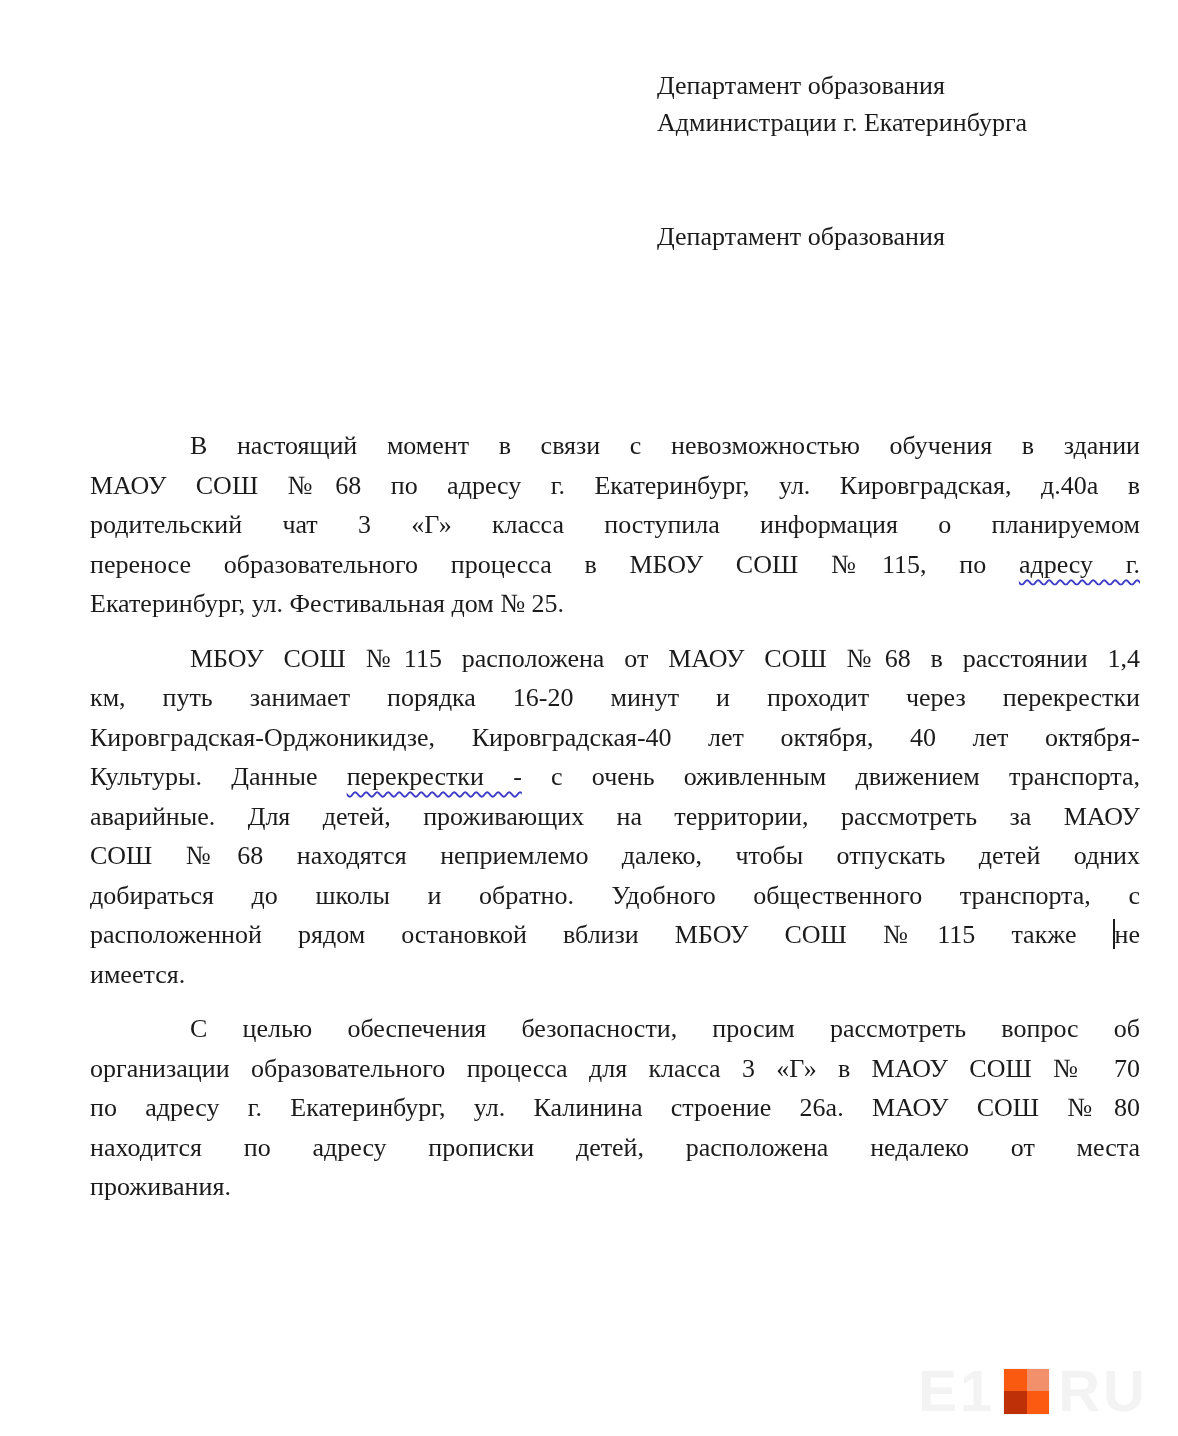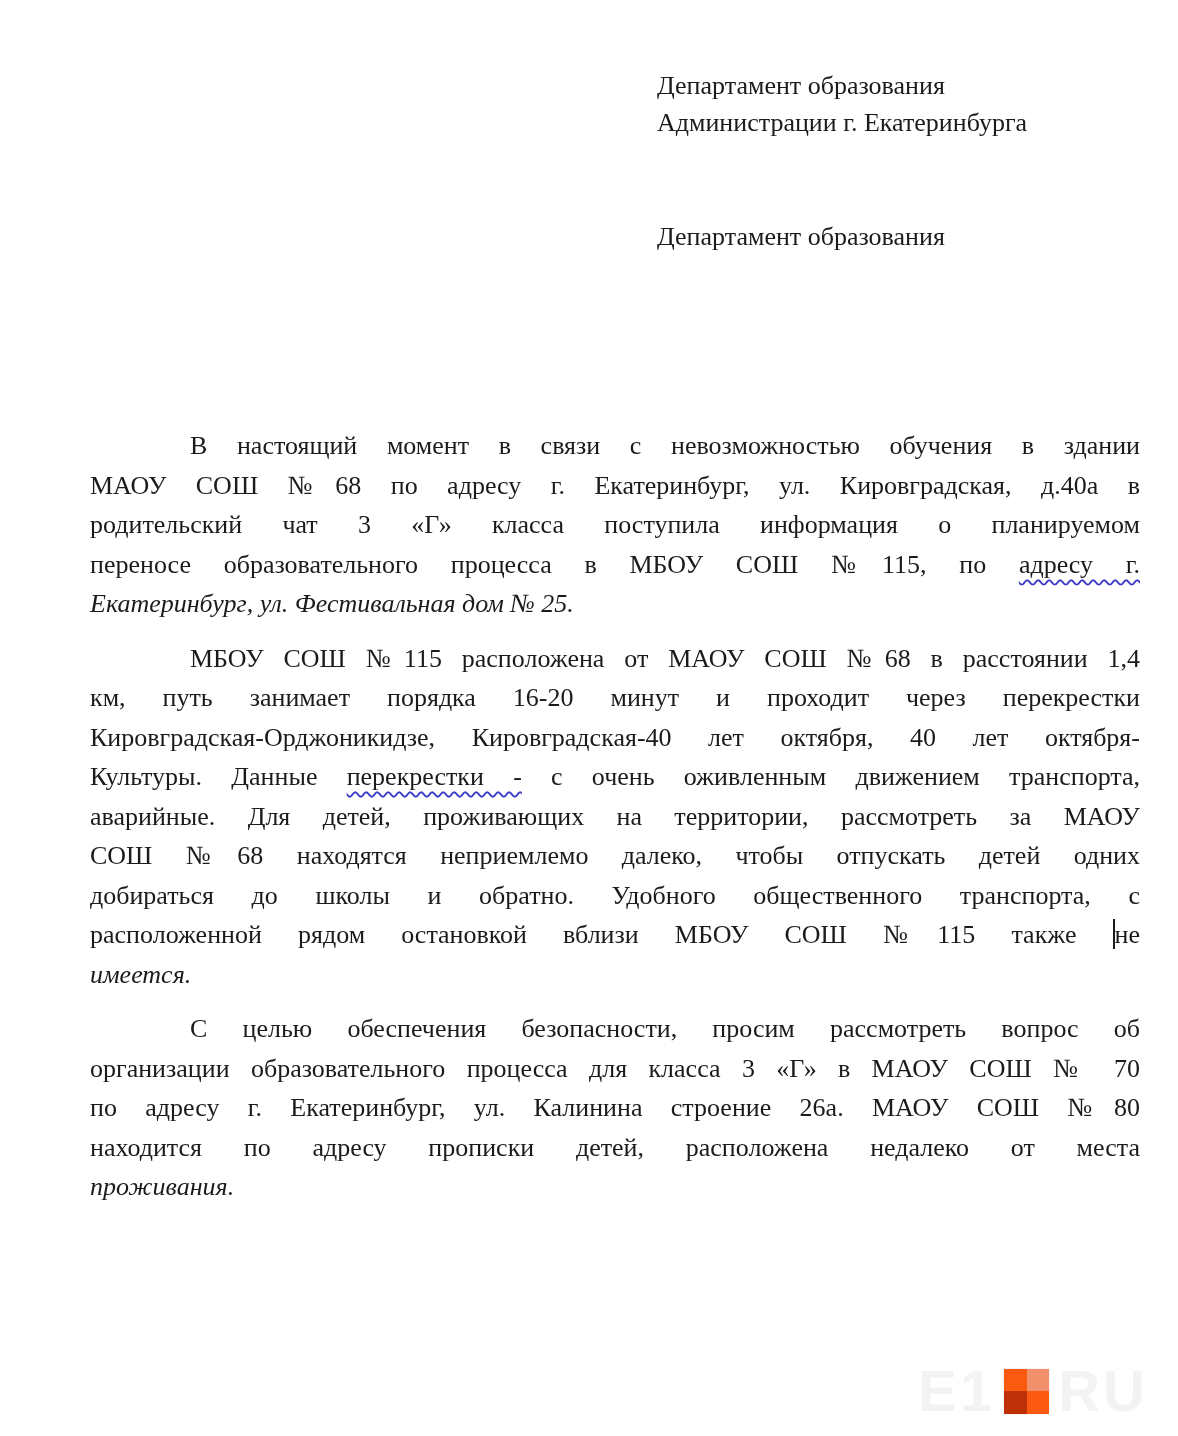--- a/index.html
+++ b/index.html
@@ -38,21 +38,21 @@
   }
   .paragraph { margin: 0 0 15px 0; }
   .line {
     font-size: 26px;
     line-height: 39.5px;
     text-align: justify;
     text-align-last: justify;
     margin-left: 8px;
   }
   .line-first { text-indent: 100px; }
-  .line-last  { text-align-last: left; font-style: italic; }
+  .line-last  { text-align-last: left; }
 
   .wavy {
     text-decoration-line: underline;
     text-decoration-style: wavy;
     text-decoration-color: var(--wavy-color, #3c3cc8);
     text-decoration-thickness: 2px;
     text-underline-offset: 6px;
   }
   .caret {
     display: inline-block;

